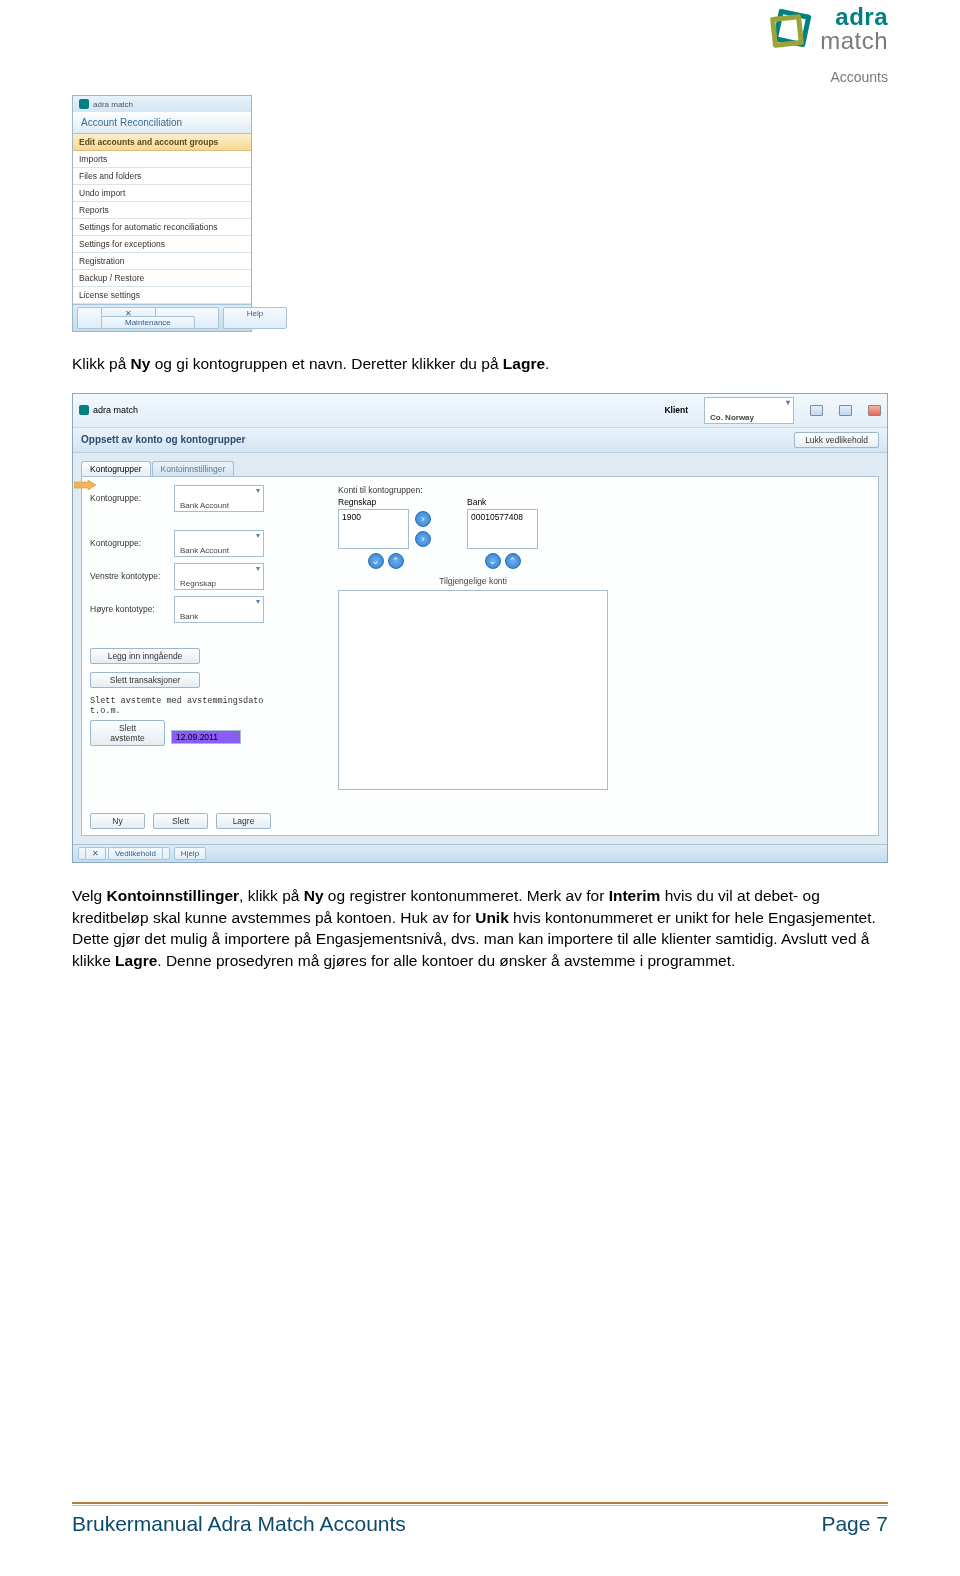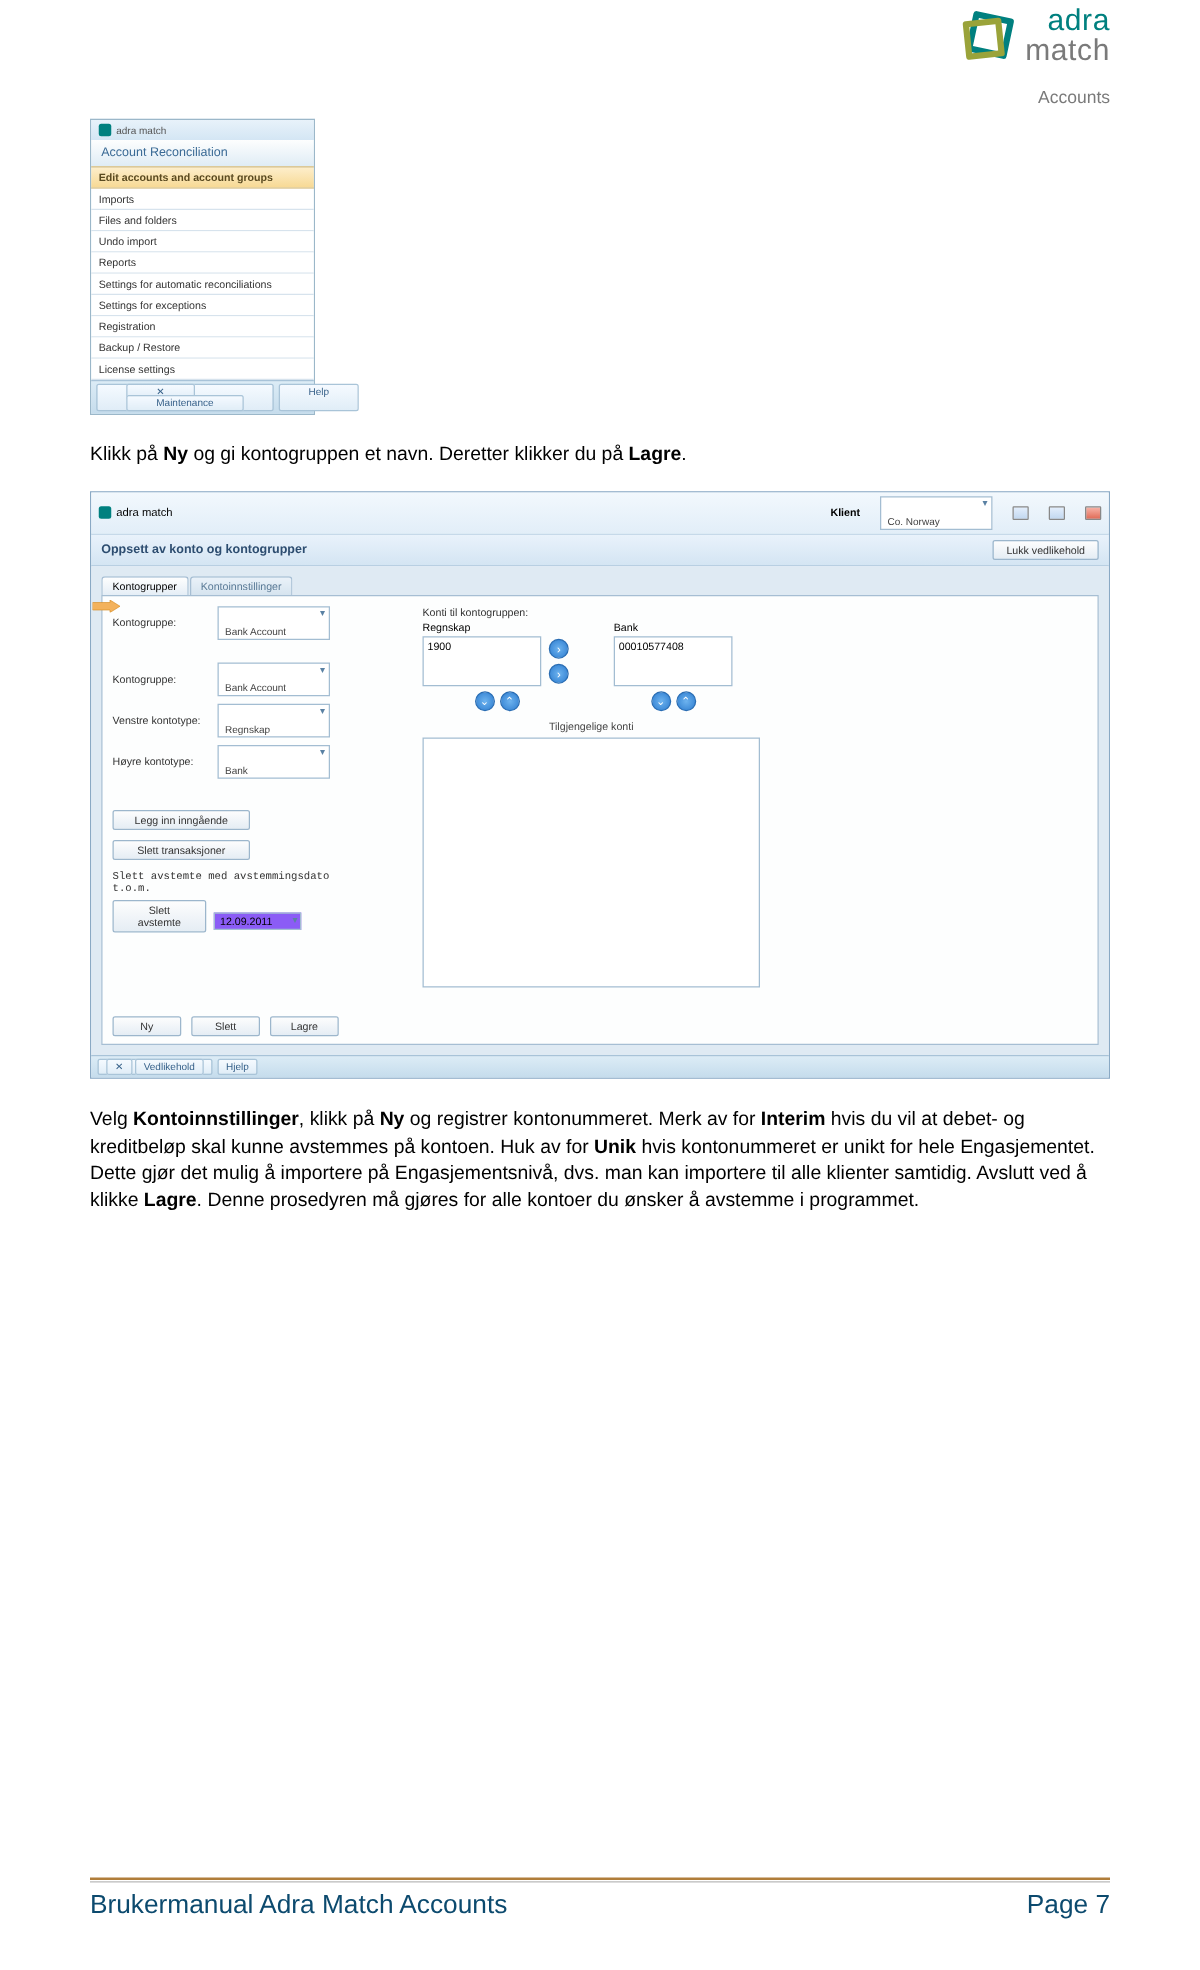--- a/index.html
+++ b/index.html
@@ -9,21 +9,21 @@
     font-family: Arial, Helvetica, sans-serif;
     background: #fff;
     position: relative;
     color: #000;
   }
   .page { padding: 55px 72px 40px 72px; height: 100%; position: relative; }
   .header-logo { position: absolute; top: 5px; right: 72px; text-align: right; }
   .logo-row { display: flex; align-items: center; gap: 6px; }
   .logo-mark { width: 46px; height: 46px; }
   .logo-text { display: flex; flex-direction: column; line-height: 1; }
-  .logo-text .l1 { color: #00807f; font-size: 24px; font-weight: 400; letter-spacing: 0.5px; }
+  .logo-text .l1 { color: #00807f; font-size: 24px; font-weight: 700; letter-spacing: 0.5px; }
   .logo-text .l2 { color: #7a7a7a; font-size: 24px; font-weight: 400; letter-spacing: 0.5px; }
   .logo-sub { color: #7a7a7a; font-size: 14px; text-align: right; margin-top: 16px; }
 
   
   .shot1 {
     width: 180px;
     margin-top: 40px;
     border: 1px solid #9bb7c9;
     background: #eaf3f9;
     font-size: 9px;
@@ -43,21 +43,21 @@
   
   .shot2 {
     margin-top: 18px;
     width: 816px;
     border: 1px solid #8aa9c4;
     background: #eef5fb;
     font-size: 9px;
   }
   .shot2 .topbar { display:flex; justify-content:space-between; align-items:center; padding:3px 6px; background:linear-gradient(#f2f8fd,#e2eef8); border-bottom:1px solid #c6d9e9; }
   .shot2 .topbar .left { display:flex; align-items:center; gap:4px; }
-  .shot2 .topbar .right { display:flex; align-items:center; gap:16px; font-size:8.5px; }
+  .shot2 .topbar .right { display:flex; align-items:center; gap:16px; font-size:8.5px;font-weight:bold; }
   .dd { background:#fff; border:1px solid #a3bdd2; padding:15px 18px 1px 5px; font-size:8px; position:relative; min-width:90px; color:#444; }
   .dd::after { content:"▾"; position:absolute; right:3px; top:0; font-size:8px; color:#5a81a3; }
   .winbtn { width:13px; height:11px; border:1px solid #888; border-radius:1px; display:inline-block; }
   .winbtn.min{ background:linear-gradient(#e3eefc,#c2d8f0);} .winbtn.max{ background:linear-gradient(#e3eefc,#c2d8f0);} .winbtn.close{ background:linear-gradient(#f7b3a7,#e06b57);}
   .shot2 .subhdr { display:flex; justify-content:space-between; align-items:center; background:linear-gradient(#e9f2fb,#d4e5f3); border-bottom:1px solid #b8cfe2; padding:4px 8px; }
   .shot2 .subhdr .t { font-weight:bold; color:#2d4d70; font-size:10px; }
   .btn { background:linear-gradient(#fdfdfd,#e5edf4); border:1px solid #9cb6cc; border-radius:2px; padding:2px 10px; font-size:8.5px; color:#333; display:inline-block; }
   .shot2 .content { padding:8px; background:#dfeaf3; }
   .tabrow { display:flex; gap:1px; margin-bottom:0; }
   .tab { background:linear-gradient(#fefefe,#e5eef6); border:1px solid #a6bed3; border-bottom:none; padding:2px 8px; font-size:8.5px; border-radius:3px 3px 0 0; }
@@ -67,21 +67,21 @@
   .leftcol { width:200px; }
   .field { display:flex; align-items:center; gap:6px; margin-bottom:6px; }
   .field label { width:78px; font-size:8.5px; color:#333; }
   .arrow-hint { position:absolute; left:-8px; top:3px; width:22px; height:10px; }
   .arrow-hint svg polygon { fill:#f3b25c; stroke:#d68a1f; stroke-width:0.5; }
 
   .kontosection { margin-left:30px; }
   .kontosection .kh { font-size:8.5px; color:#333; margin-bottom:2px; }
   .kontosection .cols { display:flex; gap:34px; }
   .kcol .klabel { font-size:8.5px; margin-bottom:2px; }
-  .listbox { width:95px; height:40px; border:1px solid #a3bdd2; background:#fff; padding:2px 3px; font-size:8.5px; }
+  .listbox { width:71px; height:40px; border:1px solid #a3bdd2; background:#fff; padding:2px 3px; font-size:8.5px; }
   .iconbtn { width:16px; height:16px; border-radius:50%; background:radial-gradient(#6db3ef,#2d7ccf); border:1px solid #2a6db3; color:#fff; font-size:9px; display:flex; align-items:center; justify-content:center; margin:2px; }
   .iconcol { display:flex; flex-direction:column; justify-content:center; }
   .iconrow { display:flex; }
   .midlabel { text-align:center; font-size:8.5px; margin-top:5px; color:#444; }
   .biglistbox { width:270px; height:200px; border:1px solid #a3bdd2; background:#fff; margin-top:4px; }
 
   .lowerleft { margin-top:25px; }
   .lowerleft .btn { margin-bottom:8px; display:block; width:110px; text-align:center; }
   .lowerleft .line { font-size:8.5px; color:#333; margin:4px 0 4px 0;font-family:Liberation Mono, monospace; }
   .daterow { display:flex; gap:6px; align-items:center; }

